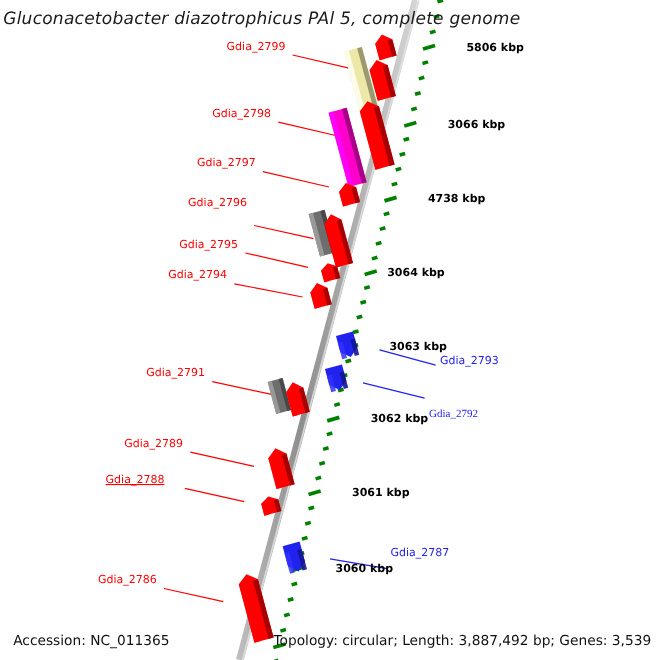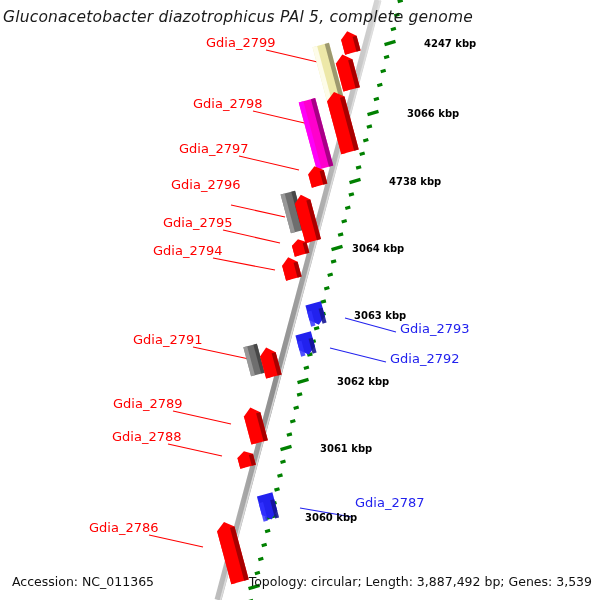--- a/index.html
+++ b/index.html
@@ -24,21 +24,21 @@
 
   .footer{
     position:absolute;left:0;bottom:6px;width:600px;height:20px;
     font-size:12.5px;color:#111;
   }
   .footer .acc{position:absolute;left:12px;top:0;white-space:nowrap;}
   .footer .topo{position:absolute;right:8px;top:0;white-space:nowrap;}
 
   .glabel{
     position:absolute;
-    font-size:13px;
+    font-size:10px;
     white-space:nowrap;
     line-height:12px;
   }
   .glabel.fwd{color:#ff0000;}
   .glabel.rev{color:#2222ee;}
 
   .ticklabel{
     position:absolute;
     font-size:10px;
     font-weight:bold;
@@ -220,41 +220,41 @@
           <polygon points="-9,31 -9,-24 0,-31 9,-24 9,31" fill="#ff0000"></polygon>
           <rect x="-9" y="-24" width="5.040000000000001" height="55" fill="#ff0000" opacity="0.85"></rect>
           <rect x="4.32" y="-24" width="4.68" height="55" fill="#9e0000" opacity="0.9"></rect>
         </g>
       </g>
   </svg>
 
   <div class="title">Gluconacetobacter diazotrophicus PAl 5, complete genome</div>
 
   <div id="tick-labels">
-      <div class="ticklabel" style="left: 424px; top: 38px;">4247 kbp</div>
+      <div class="ticklabel" style="left: 424px; top: 38px;">5806 kbp</div>
       <div class="ticklabel" style="left: 407px; top: 108px;">3066 kbp</div>
       <div class="ticklabel" style="left: 389px; top: 176px;">4738 kbp</div>
       <div class="ticklabel" style="left: 352px; top: 243px;">3064 kbp</div>
       <div class="ticklabel" style="left: 354px; top: 310px;">3063 kbp</div>
       <div class="ticklabel" style="left: 337px; top: 376px;">3062 kbp</div>
       <div class="ticklabel" style="left: 320px; top: 443px;">3061 kbp</div>
       <div class="ticklabel" style="left: 305px; top: 512px;">3060 kbp</div>
     </div>
   <div id="gene-labels">
       <div class="glabel fwd" style="left: 206px; top: 37px;">Gdia_2799</div>
       <div class="glabel fwd" style="left: 193px; top: 98px;">Gdia_2798</div>
       <div class="glabel fwd" style="left: 179px; top: 143px;">Gdia_2797</div>
       <div class="glabel fwd" style="left: 171px; top: 179px;">Gdia_2796</div>
       <div class="glabel fwd" style="left: 163px; top: 217px;">Gdia_2795</div>
       <div class="glabel fwd" style="left: 153px; top: 245px;">Gdia_2794</div>
       <div class="glabel rev" style="left: 400px; top: 323px;">Gdia_2793</div>
-      <div class="glabel rev" style="left: 390px; top: 353px;">Gdia_2792</div>
+      <div class="glabel rev" style="left: 390px; top: 371px; font-family: Liberation Serif, serif;">Gdia_2792</div>
       <div class="glabel fwd" style="left: 133px; top: 334px;">Gdia_2791</div>
       <div class="glabel fwd" style="left: 113px; top: 398px;">Gdia_2789</div>
-      <div class="glabel fwd" style="left: 112px; top: 431px;">Gdia_2788</div>
+      <div class="glabel fwd" style="left: 96px; top: 431px; text-decoration: underline;">Gdia_2788</div>
       <div class="glabel rev" style="left: 355px; top: 497px;">Gdia_2787</div>
       <div class="glabel fwd" style="left: 89px; top: 522px;">Gdia_2786</div>
     </div>
 
   <div class="footer">
     <span class="acc">Accession: NC_011365</span>
     <span class="topo">Topology: circular; Length: 3,887,492 bp; Genes: 3,539</span>
   </div>
 
 </div>

